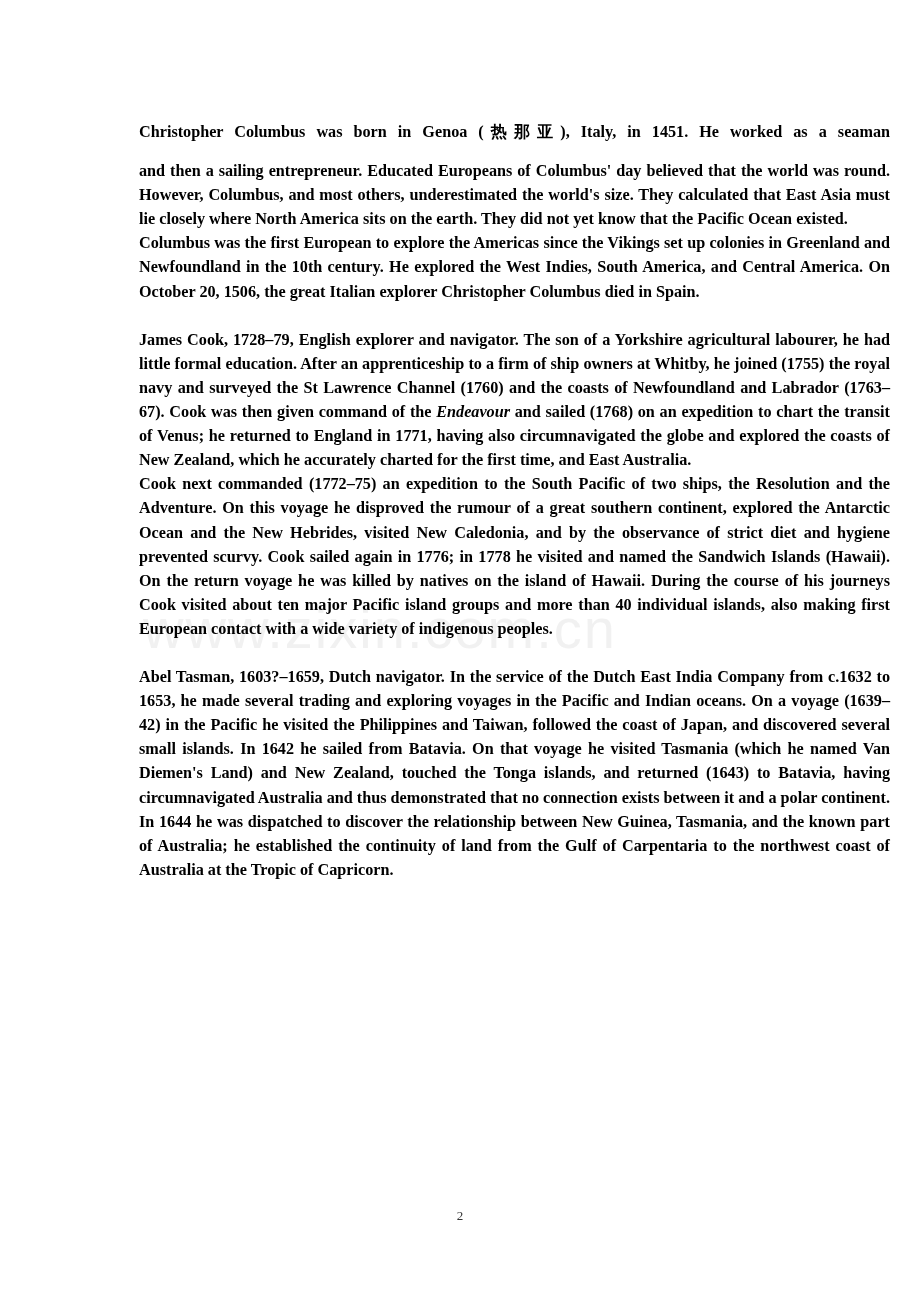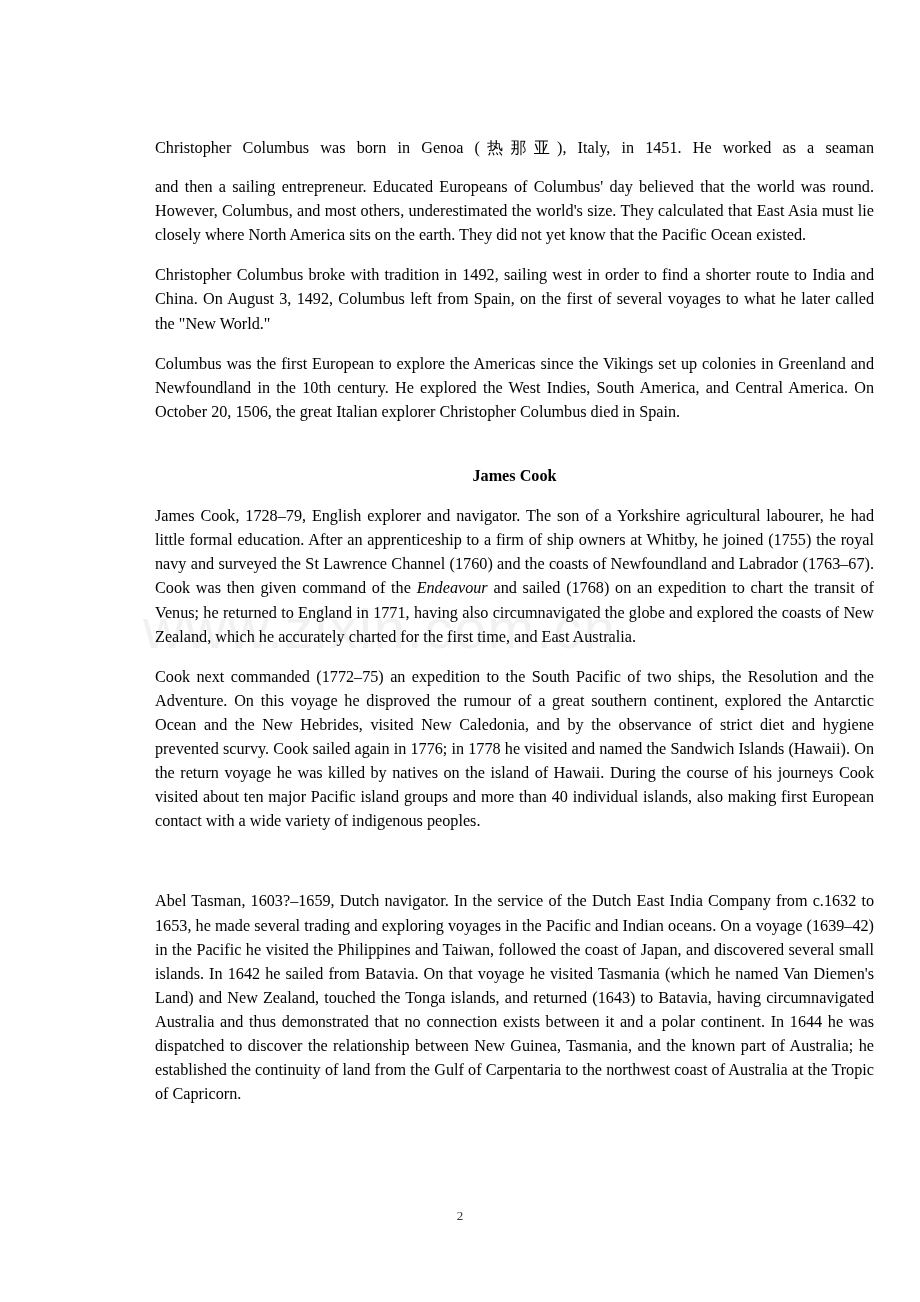--- a/index.html
+++ b/index.html
@@ -15,25 +15,25 @@
       font-family: "Liberation Serif", "DejaVu Serif", serif;
       color: #000000;
     }
     .page {
       position: absolute;
       left: 139px;
       top: 120px;
       width: 751px;
     }
     .para {
-      font-weight: normal;
+      font-weight: bold;
       font-size: 16.2px;
       line-height: 24.1px;
       text-align: justify;
-      margin: 16px;
+      margin: 0;
     }
     .para.first-line-gap .l1 {
       display: block;
       text-align: justify;
       text-align-last: justify;
       margin-bottom: 15px;
     }
     .heading {
       font-weight: bold;
       font-size: 16.2px;
@@ -75,28 +75,26 @@
 
 <div class="watermark">www.zixin.com.cn</div>
 
 <div class="page">
 
   <section>
     <p class="para first-line-gap">
       <span class="l1">Christopher Columbus was born in Genoa (热那亚), Italy, in 1451. He worked as a seaman</span>
       <span>and then a sailing entrepreneur. Educated Europeans of Columbus' day believed that the world was round. However, Columbus, and most others, underestimated the world's size. They calculated that East Asia must lie closely where North America sits on the earth. They did not yet know that the Pacific Ocean existed.</span>
     </p>
-    <p class="para">Christopher Columbus broke with tradition in 1492, sailing west in order to find a shorter route to India and China. On August 3, 1492, Columbus left from Spain, on the first of several voyages to what he later called the "New World."</p>
     <p class="para">Columbus was the first European to explore the Americas since the Vikings set up colonies in Greenland and Newfoundland in the 10th century. He explored the West Indies, South America, and Central America. On October 20, 1506, the great Italian explorer Christopher Columbus died in Spain.</p>
   </section>
 
   <div class="blank"></div>
 
   <section>
-    <h2 class="heading">James Cook</h2>
     <p class="para"><span>James Cook, 1728–79, English explorer and navigator. The son of a Yorkshire agricultural labourer, he had little formal education. After an apprenticeship to a firm of ship owners at Whitby, he joined (1755) the royal navy and surveyed the St Lawrence Channel (1760) and the coasts of Newfoundland and Labrador (1763–67). Cook was then given command of the </span><em>Endeavour</em><span> and sailed (1768) on an expedition to chart the transit of Venus; he returned to England in 1771, having also circumnavigated the globe and explored the coasts of New Zealand, which he accurately charted for the first time, and East Australia.</span></p>
     <p class="para">Cook next commanded (1772–75) an expedition to the South Pacific of two ships, the Resolution and the Adventure. On this voyage he disproved the rumour of a great southern continent, explored the Antarctic Ocean and the New Hebrides, visited New Caledonia, and by the observance of strict diet and hygiene prevented scurvy. Cook sailed again in 1776; in 1778 he visited and named the Sandwich Islands (Hawaii). On the return voyage he was killed by natives on the island of Hawaii. During the course of his journeys Cook visited about ten major Pacific island groups and more than 40 individual islands, also making first European contact with a wide variety of indigenous peoples.</p>
   </section>
 
   <div class="blank"></div>
 
   <section>
     <p class="para">Abel Tasman, 1603?–1659, Dutch navigator. In the service of the Dutch East India Company from c.1632 to 1653, he made several trading and exploring voyages in the Pacific and Indian oceans. On a voyage (1639–42) in the Pacific he visited the Philippines and Taiwan, followed the coast of Japan, and discovered several small islands. In 1642 he sailed from Batavia. On that voyage he visited Tasmania (which he named Van Diemen's Land) and New Zealand, touched the Tonga islands, and returned (1643) to Batavia, having circumnavigated Australia and thus demonstrated that no connection exists between it and a polar continent. In 1644 he was dispatched to discover the relationship between New Guinea, Tasmania, and the known part of Australia; he established the continuity of land from the Gulf of Carpentaria to the northwest coast of Australia at the Tropic of Capricorn.</p>
   </section>
 

